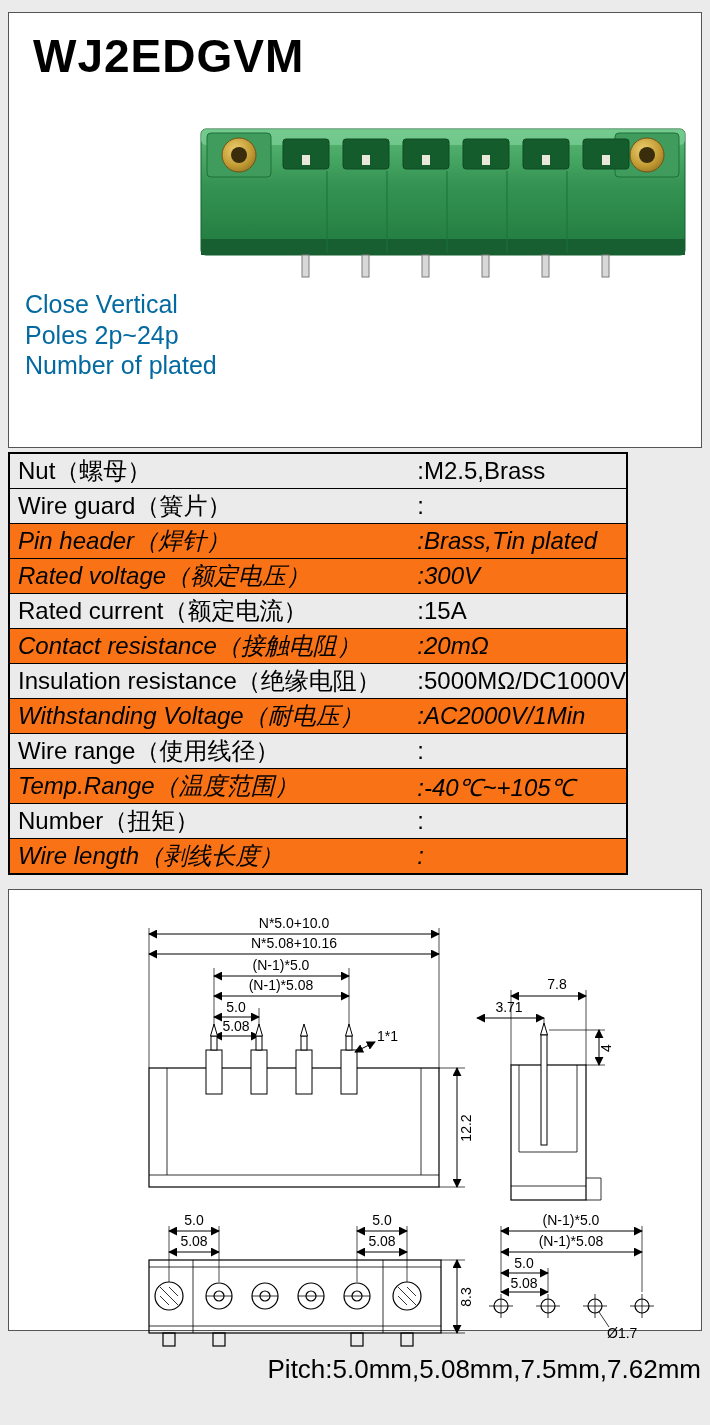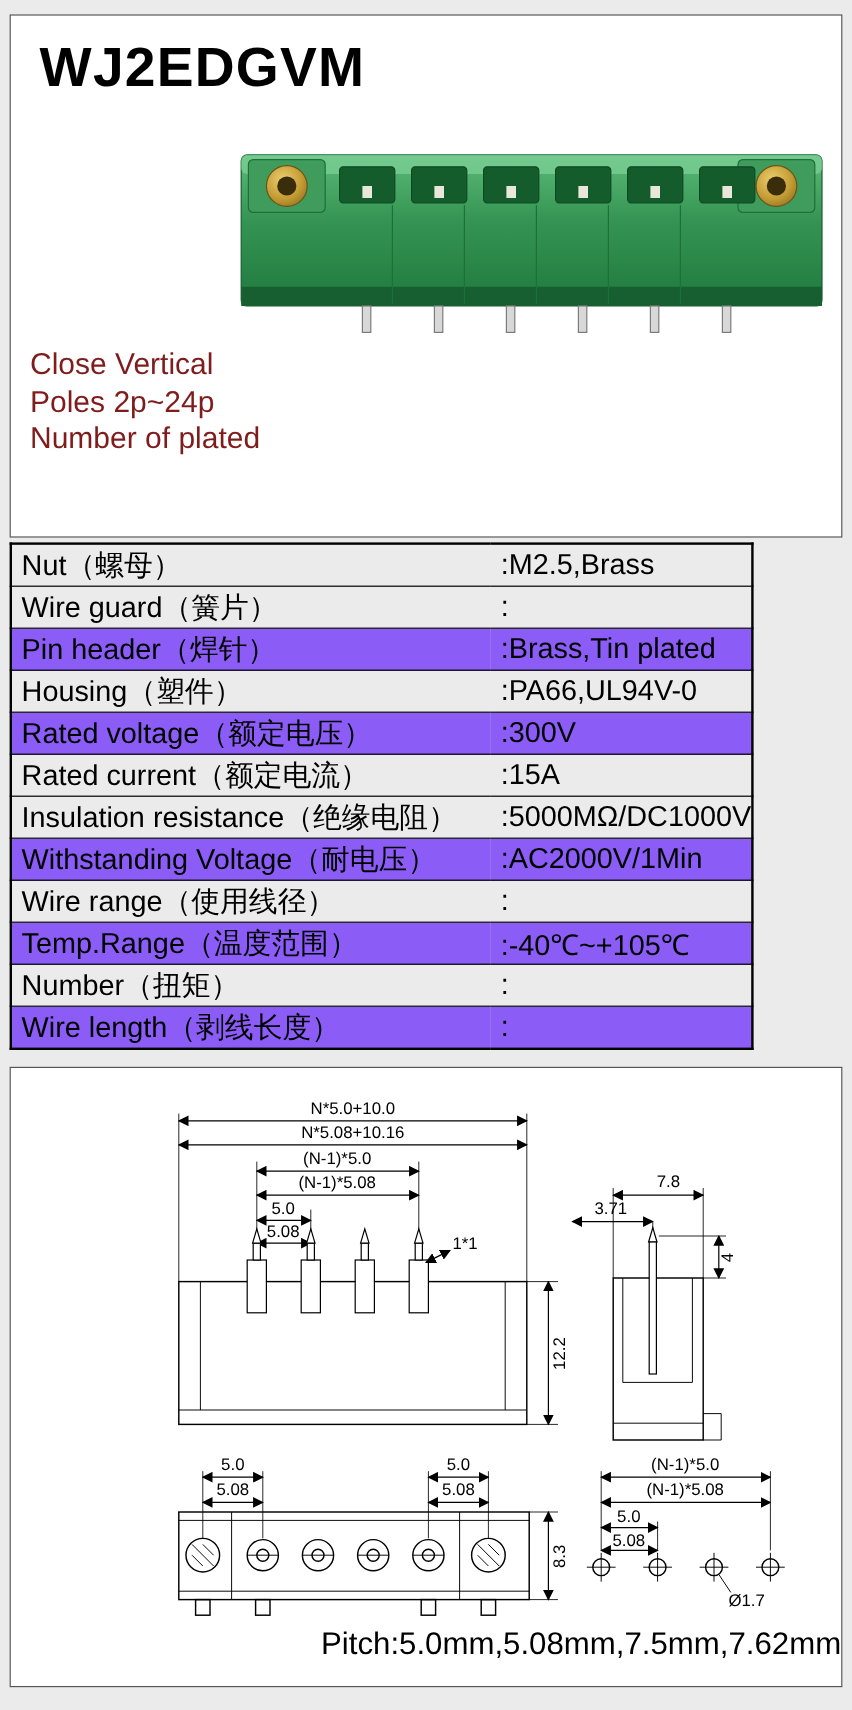--- a/index.html
+++ b/index.html
@@ -27,43 +27,43 @@
     position:absolute;top:16px;left:24px;
     font-size:46px;font-weight:bold;letter-spacing:1px;
   }
   .product-photo{
     position:absolute;top:100px;right:14px;
     width:488px;height:185px;
   }
   .features{
     position:absolute;left:16px;top:276px;
     font-size:25px;line-height:1.22;
-    color:#7f1d1d;
+    color:#0369a1;
   }
   
   .spec-table{
     margin:4px 8px 0 8px;
     width:620px;
     border-collapse:collapse;
     border:2px solid #000;
     font-size:24px;
   }
   .spec-table td{
     border-top:1px solid #000;
     border-bottom:1px solid #000;
     height:34px;
     padding:0 0 0 8px;
     white-space:nowrap;
   }
   .spec-table td.lbl{width:418px;}
-  .spec-table tr.alt{background:#8b5cf6;}
+  .spec-table tr.alt{background:#f97316;font-style:italic;}
   
   .bottom-panel{
     margin:14px 8px 0 8px;
-    height:517px;
+    height:442px;
     position:relative;
   }
   .drawing-svg{display:block;}
   .pitch-note{
     text-align:right;
     font-size:26px;
     margin-top:2px;
   }
   
   svg text{font-family:"Liberation Sans",sans-serif;font-size:14px;fill:#000;}
@@ -160,31 +160,31 @@
     <td class="val">:M2.5,Brass</td>
   </tr>
       <tr>
     <td class="lbl">Wire guard（簧片）</td>
     <td class="val">:</td>
   </tr>
       <tr class="alt">
     <td class="lbl">Pin header（焊针）</td>
     <td class="val">:Brass,Tin plated</td>
   </tr>
-      <tr>
-    <td class="lbl">Housing（塑件）</td>
-    <td class="val">:PA66,UL94V-0</td>
-  </tr>
       <tr class="alt">
     <td class="lbl">Rated voltage（额定电压）</td>
     <td class="val">:300V</td>
   </tr>
       <tr>
     <td class="lbl">Rated current（额定电流）</td>
     <td class="val">:15A</td>
+  </tr>
+      <tr class="alt">
+    <td class="lbl">Contact resistance（接触电阻）</td>
+    <td class="val">:20mΩ</td>
   </tr>
       <tr>
     <td class="lbl">Insulation resistance（绝缘电阻）</td>
     <td class="val">:5000MΩ/DC1000V</td>
   </tr>
       <tr class="alt">
     <td class="lbl">Withstanding Voltage（耐电压）</td>
     <td class="val">:AC2000V/1Min</td>
   </tr>
       <tr>

